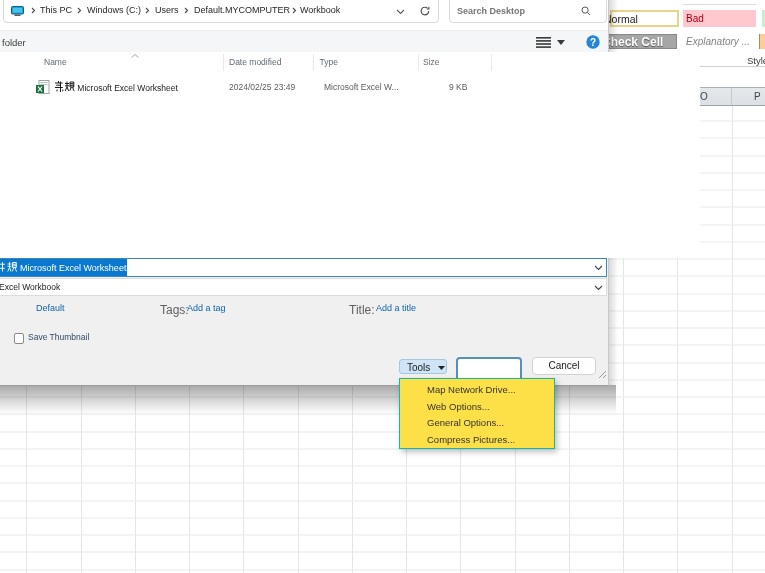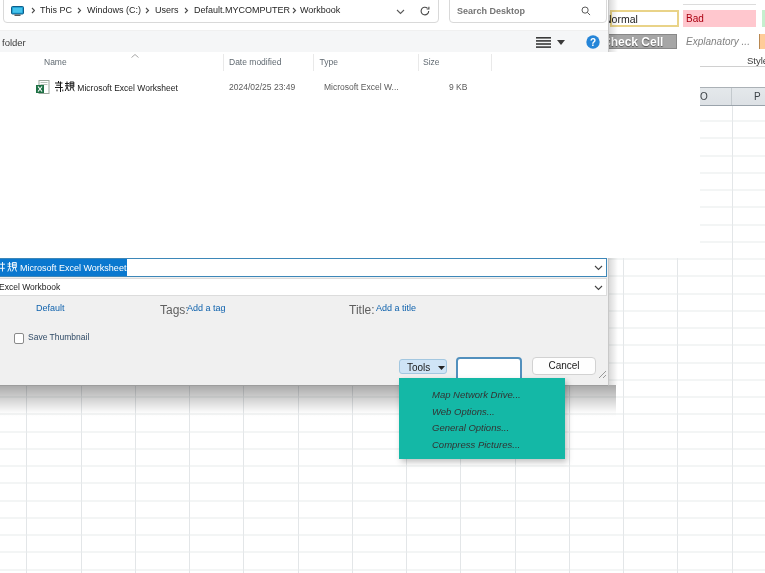--- a/index.html
+++ b/index.html
@@ -32,22 +32,22 @@
   #navstrip{position:absolute;left:7px;top:52px;width:10px;height:199px;background:#f1f1f1;}
   #navpane{position:absolute;left:0;top:52px;width:7px;height:199px;background:#fff;}
   .hdrtxt{position:absolute;top:4.5px;font-size:8.5px;color:#616a72;}
   .hdrsep{position:absolute;top:2px;height:17px;width:1px;background:#e9e9e9;}
   .cell{position:absolute;top:29.5px;font-size:8.5px;color:#5b5b5b;white-space:nowrap;}
   .chev{position:absolute;width:9px;height:9px;}
   .link{position:absolute;font-size:9px;color:#0f62ad;}
   .gray{position:absolute;font-size:12px;color:#5f5f5f;}
   .btn{position:absolute;font-size:10px;color:#1a1a1a;text-align:center;}
   
-  #menu{position:absolute;left:399px;top:378px;width:154px;height:69px;background:#14b8a6;
-        border:6px solid #14b8a6;box-shadow:2px 3px 6px rgba(0,0,0,.25);font-style:italic;}
+  #menu{position:absolute;left:399px;top:378px;width:154px;height:69px;background:#fde047;
+        border:1px solid #14b8a6;box-shadow:2px 3px 6px rgba(0,0,0,.25);}
   #menu .mi{position:absolute;left:27px;font-size:9.5px;color:#333;white-space:nowrap;}
 </style>
 </head>
 <body>
 <div id="excel">
   <div id="grid"></div>
 
   <div class="abs" style="left:683px;top:-8px;width:73px;height:12px;background:#fff;border-bottom:1px solid #dcdcdc;"></div>
   <div class="abs" style="left:610px;top:10px;width:65px;height:13px;background:#fff;border:2px solid #e9d388;"></div>
   <div class="galtxt" style="left:604px;top:13px;color:#1a1a1a;font-size:10.5px;">Normal</div>

